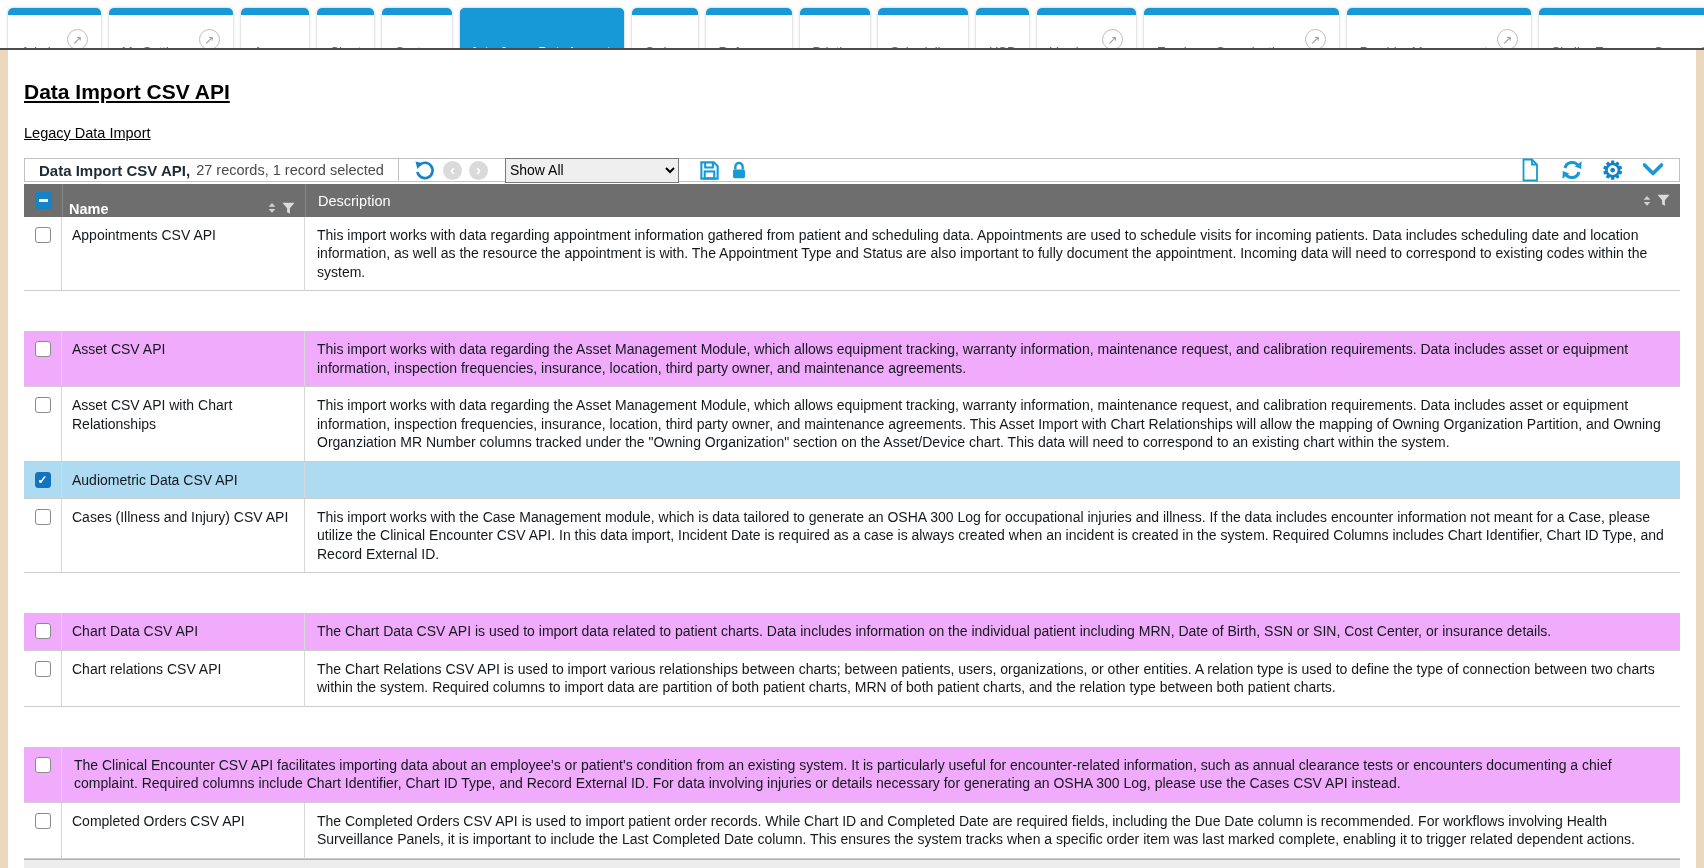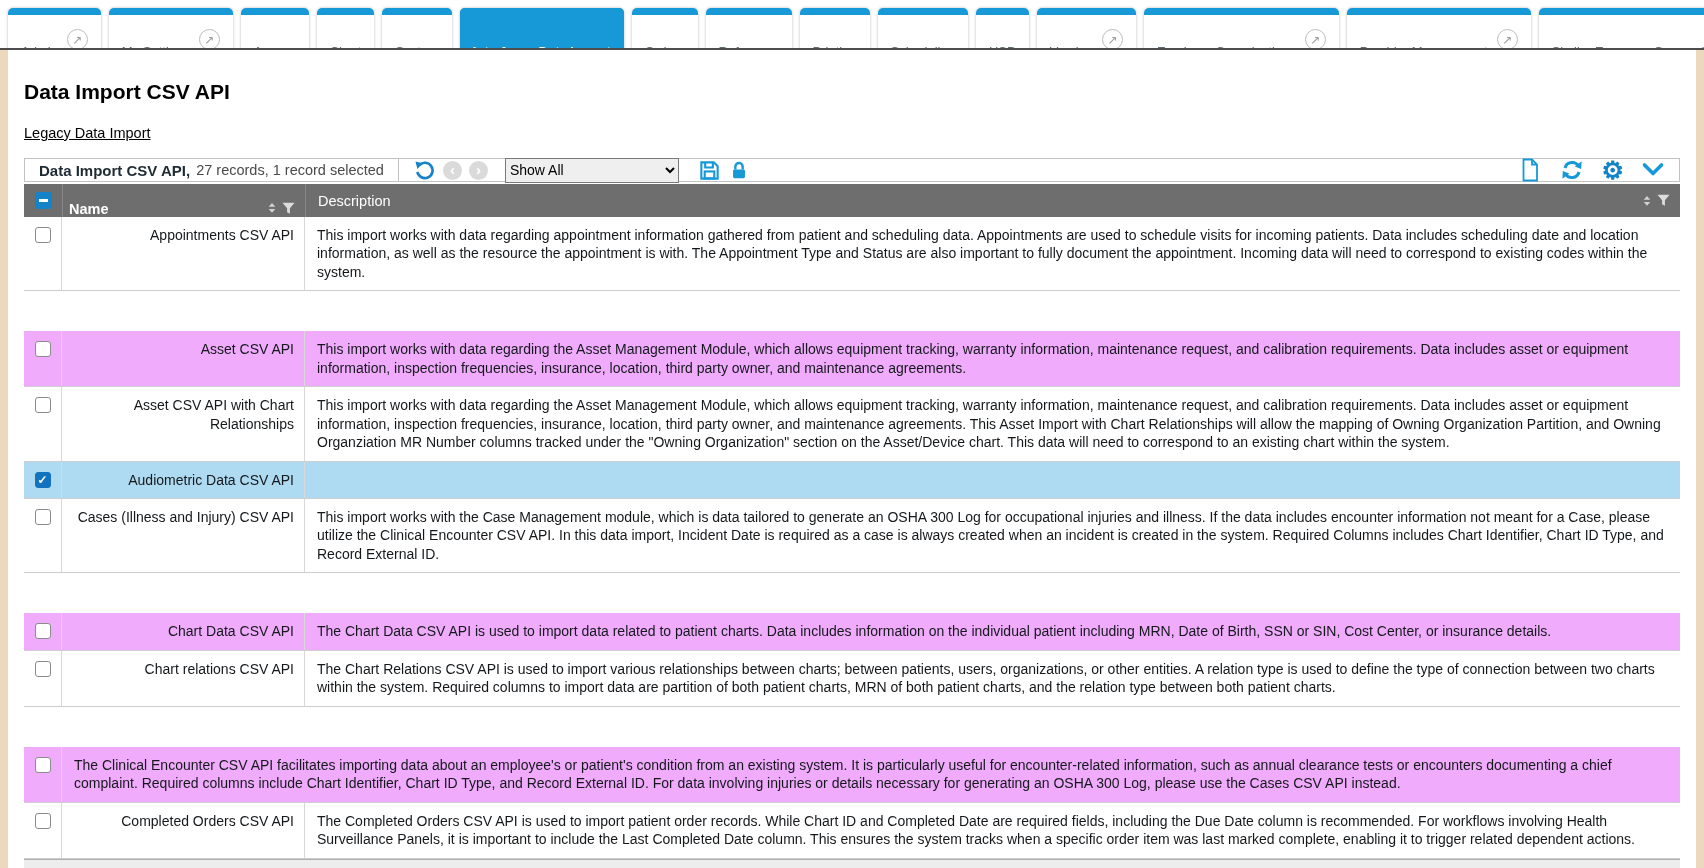--- a/index.html
+++ b/index.html
@@ -33,21 +33,21 @@
     width:21px; height:21px; border:1.5px solid #bcbcbc; border-radius:50%;
     display:inline-flex; align-items:center; justify-content:center;
     color:#9c9c9c; font-size:12px; line-height:1; flex:0 0 auto;
   }
 
   
   .main{display:flex; height:818px;}
   .edge{width:8px; background:#ecd9bd; flex:0 0 auto;}
   .content{flex:1; padding:0 16px; display:flex; flex-direction:column; overflow:hidden;}
 
-  .page-title{margin:30px 0 0 0; font-size:21px; font-weight:bold; color:#000;}
+  .page-title{margin:30px 0 0 0; font-size:21px; font-weight:bold; color:#000;text-decoration:underline;}
   .legacy-wrap{margin-top:20px;}
   .legacy-link{font-size:14.5px; color:#000; text-decoration:underline; cursor:pointer;margin-top:36px;}
 
   
   .toolbar{
     margin-top:16px; border:1px solid #c2c2c2; height:24px; background:#fff;
     display:flex; align-items:center;
   }
   .tb-summary{
     align-self:stretch; display:flex; align-items:center; padding:0 14px;
@@ -78,21 +78,21 @@
 
   .trow{display:flex; border-bottom:1px solid #cdcdcd; background:#fff; font-size:14px;}
   .trow.alt{background:#f0abfc;margin-top:40px;}
   .trow.selected{background:#aedaf2;}
   .r-check{width:38px; display:flex; justify-content:center; padding-top:10px; border-right:1px solid #d8d8d8;}
   .cbx{width:16px; height:16px; border:1.5px solid #8b8b8b; border-radius:3px; background:#fff; cursor:pointer; flex:0 0 auto;}
   .cbx.checked{
     background:#1273bf; border-color:#1273bf; display:flex; align-items:center; justify-content:center;
     color:#fff; font-size:12px; font-weight:bold; line-height:1;
   }
-  .r-name{width:243px; padding:9px 10px; border-right:1px solid #d8d8d8; color:#15181b; line-height:1.3;text-align:right;}
+  .r-name{width:243px; padding:9px 10px; border-right:1px solid #d8d8d8; color:#15181b; line-height:1.3;}
   .r-desc{flex:1; padding:9px 12px; line-height:1.32; color:#15181b;}
   .table-tail{height:50px; border-bottom:1px solid #b0b0b0; background:#fff;}
 
   
   .footer{flex:1; background:#ededed; overflow:hidden; padding:9px 0 0 10px;}
   .card{
     margin:12px 16px 0 28px; background:#fff; border:1px solid #d8d8d8; border-left:none;
     border-radius:9px; display:flex; align-items:center; min-height:62px; padding-right:16px;
   }
   .card-accent{width:5px; align-self:stretch; background:#1798d7; border-radius:9px 0 0 9px; margin-right:16px;}

